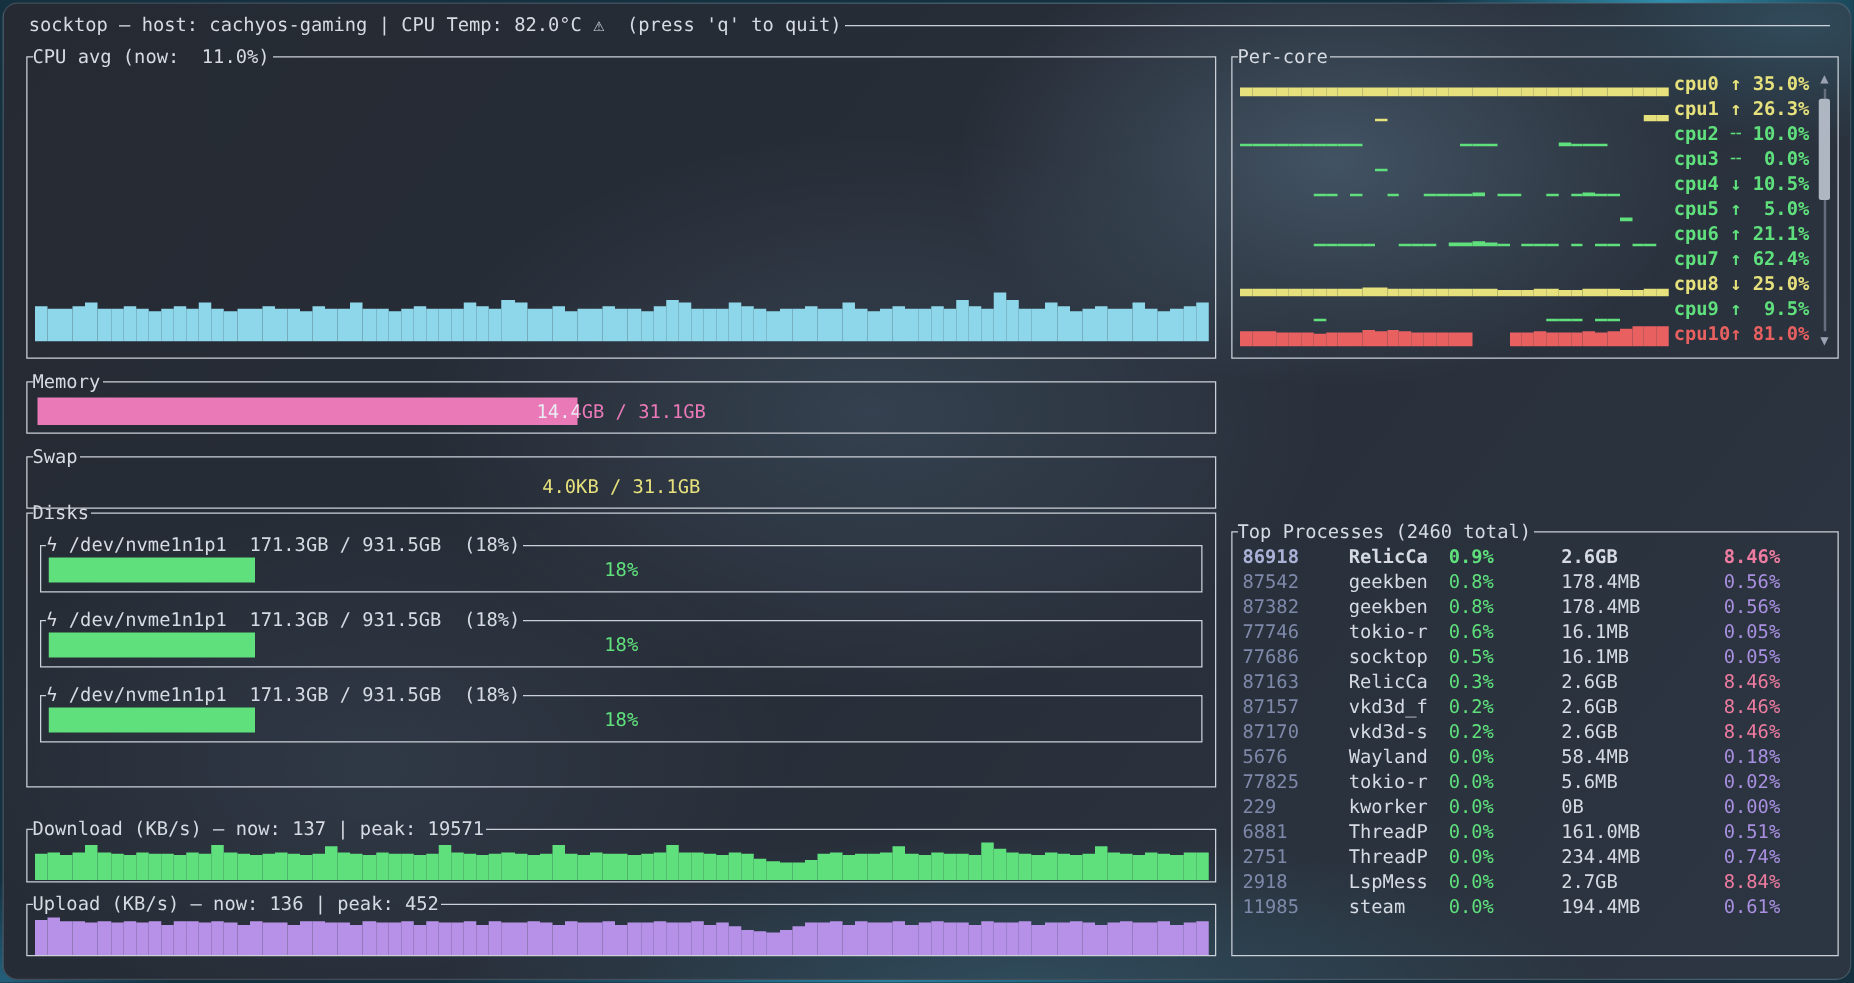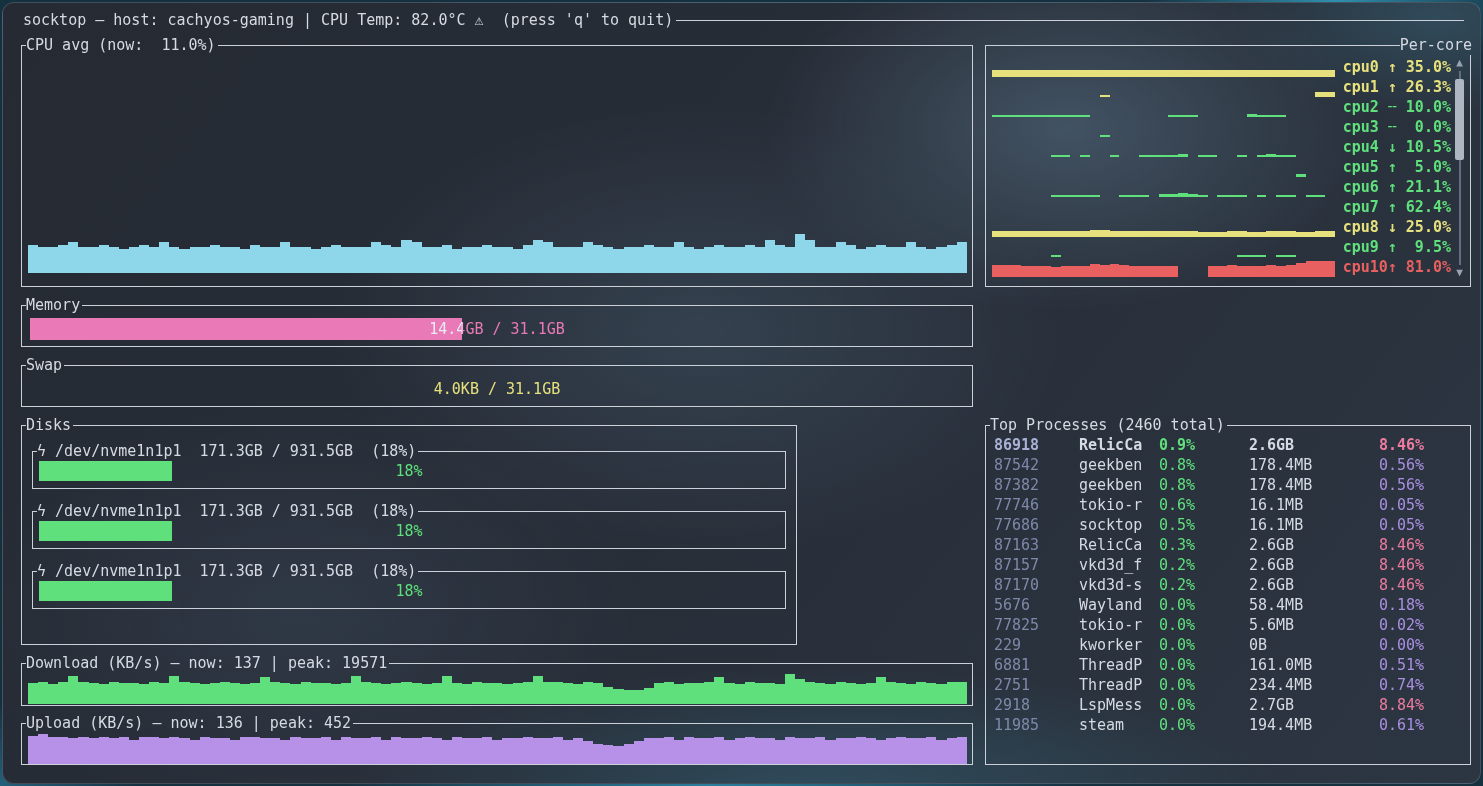--- a/index.html
+++ b/index.html
@@ -26,25 +26,25 @@
     font-size:15px; line-height:20px;
   }
   .title-row { position:absolute; left:20px; right:16px; top:6px; display:flex; align-items:center; height:22px; }
   .title-text { white-space:pre; color:var(--text); }
   .h-line { flex:1; height:1px; background:var(--border); margin-left:3px; }
 
   fieldset.panel { position:absolute; border:1px solid var(--border); min-width:0; background:transparent; }
   fieldset.panel > legend { margin-left:4px; padding:0 2px 0 0; white-space:pre; color:var(--text); }
 
   #cpu-panel      { left:18px;  top:32px;  width:952px; height:252px; }
-  #percore-panel  { left:982px; top:32px;  width:486px; height:252px;text-align:right; }
+  #percore-panel  { left:982px; top:32px;  width:486px; height:252px; }
   #memory-panel   { left:18px;  top:292px; width:952px; height:52px; }
   #gpu-panel      { left:982px; top:292px; width:486px; height:112px; }
   #swap-panel     { left:18px;  top:352px; width:952px; height:52px; }
-  #disks-panel    { left:18px;  top:412px; width:776px; height:230px; }
+  #disks-panel    { left:18px;  top:397px; width:952px; height:230px; }
   #proc-panel     { left:982px; top:412px; width:486px; height:350px; }
   #download-panel { left:18px;  top:650px; width:952px; height:53px; }
   #upload-panel   { left:18px;  top:710px; width:952px; height:52px; }
 
   .chart { display:flex; align-items:flex-end; margin:0 6px; }
   .chart .bar { flex:1; }
   #cpu-chart { height:218px; }
   #dl-chart, #ul-chart { height:30px; margin-top:1px; }
 
   .gauge { position:relative; height:22px; margin:3px 8px 0; }

